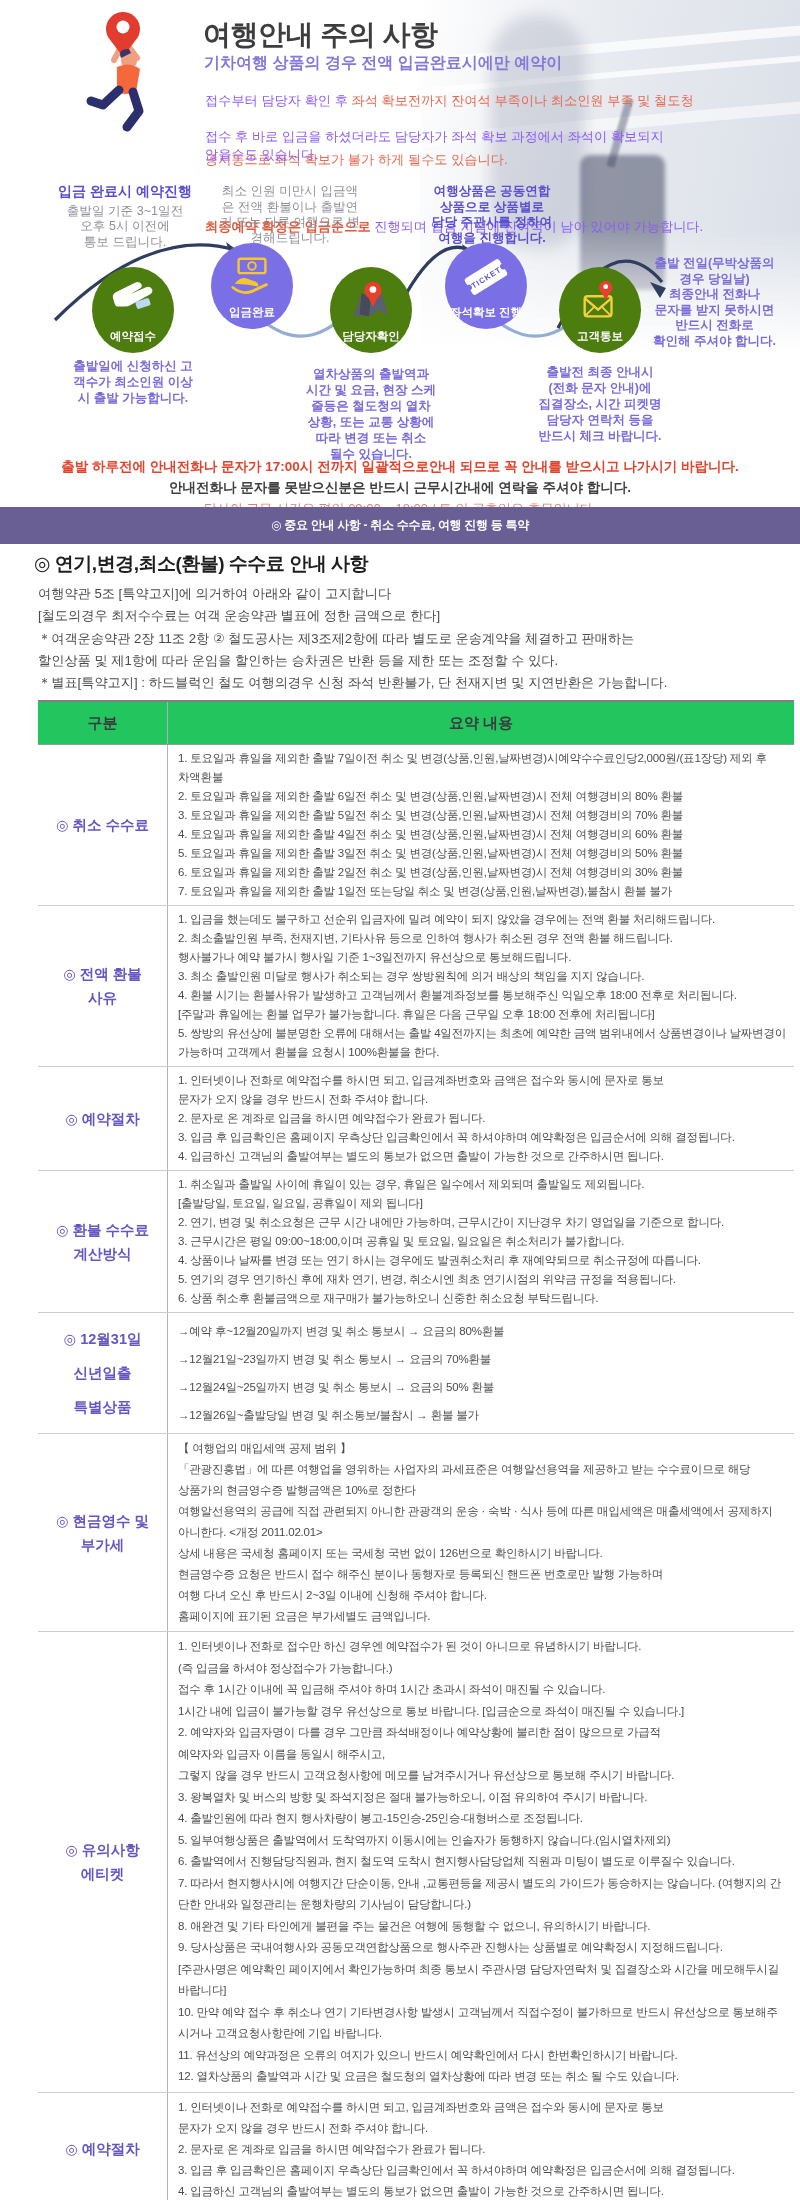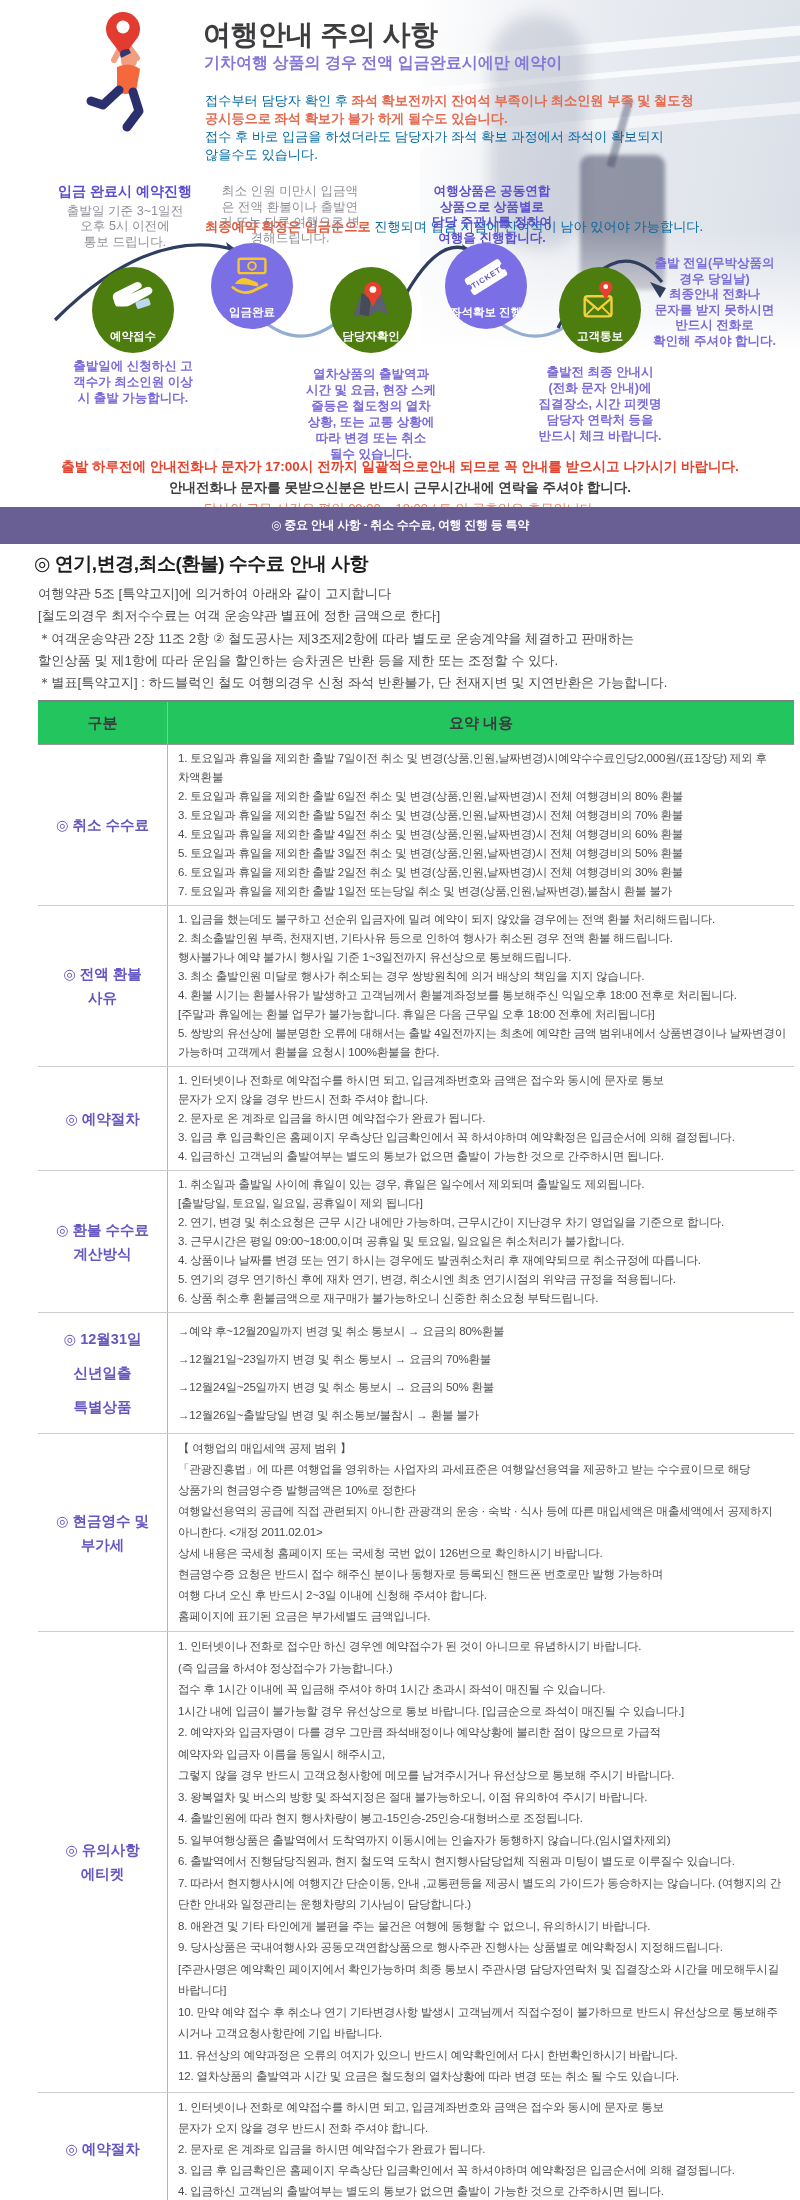--- a/index.html
+++ b/index.html
@@ -15,21 +15,21 @@
   .r1{top:42px;height:10px;} .r2{top:72px;height:6px;} .r3{top:118px;height:12px;background:rgba(255,255,255,.55);}
   .ped{position:absolute;left:70px;top:15px;width:95px;height:235px;background:rgba(148,156,176,.32);border-radius:45px;filter:blur(7px);}
   .bag{position:absolute;left:160px;top:155px;width:85px;height:135px;background:rgba(58,64,92,.5);border-radius:10px;filter:blur(2px);}
   .bag-handle{position:absolute;left:196px;top:98px;width:8px;height:70px;background:rgba(58,64,92,.4);transform:rotate(16deg);filter:blur(1px);}
 
   .illu{position:absolute;left:84px;top:8px;z-index:2;}
   .title{position:absolute;left:203px;top:16px;margin:0;font-size:28px;font-weight:800;color:#3d3d40;letter-spacing:-.5px;z-index:2;}
   .subtitle{position:absolute;left:204px;top:52px;font-size:16px;font-weight:600;color:#8478db;line-height:21px;z-index:2;}
   .note{position:absolute;left:205px;font-size:13.2px;line-height:17.5px;z-index:2;white-space:nowrap;}
   .n1{top:92px;} .n2{top:128px;} .n3{top:181px;margin-top:37px;}
-  .dk{color:#0369a1;} .rd{color:#e46a50;font-weight:700;} .rd2{color:#e05a3a;font-weight:700;}
+  .dk{color:#8b5cf6;} .rd{color:#e46a50;font-weight:400;margin-top:41px;} .rd2{color:#e05a3a;font-weight:700;}
   .note div{white-space:nowrap;}
 
   .ibox{position:absolute;top:184px;z-index:2;text-align:center;font-size:12.6px;line-height:15.5px;}
   .ibox div{white-space:nowrap;}
   .ib1{left:40px;width:170px;} .ib2{left:210px;width:160px;} .ib3{left:412px;width:160px;}
   .ib-title{font-size:14px;font-weight:800;color:#5a4fd0;margin-bottom:4px;}
   .ib-gray{color:#8f8f9a;}
   .ib-purple{color:#5a4fd0;font-weight:700;}
 
   .diagram{position:absolute;left:0;top:240px;width:800px;height:220px;z-index:2;}

